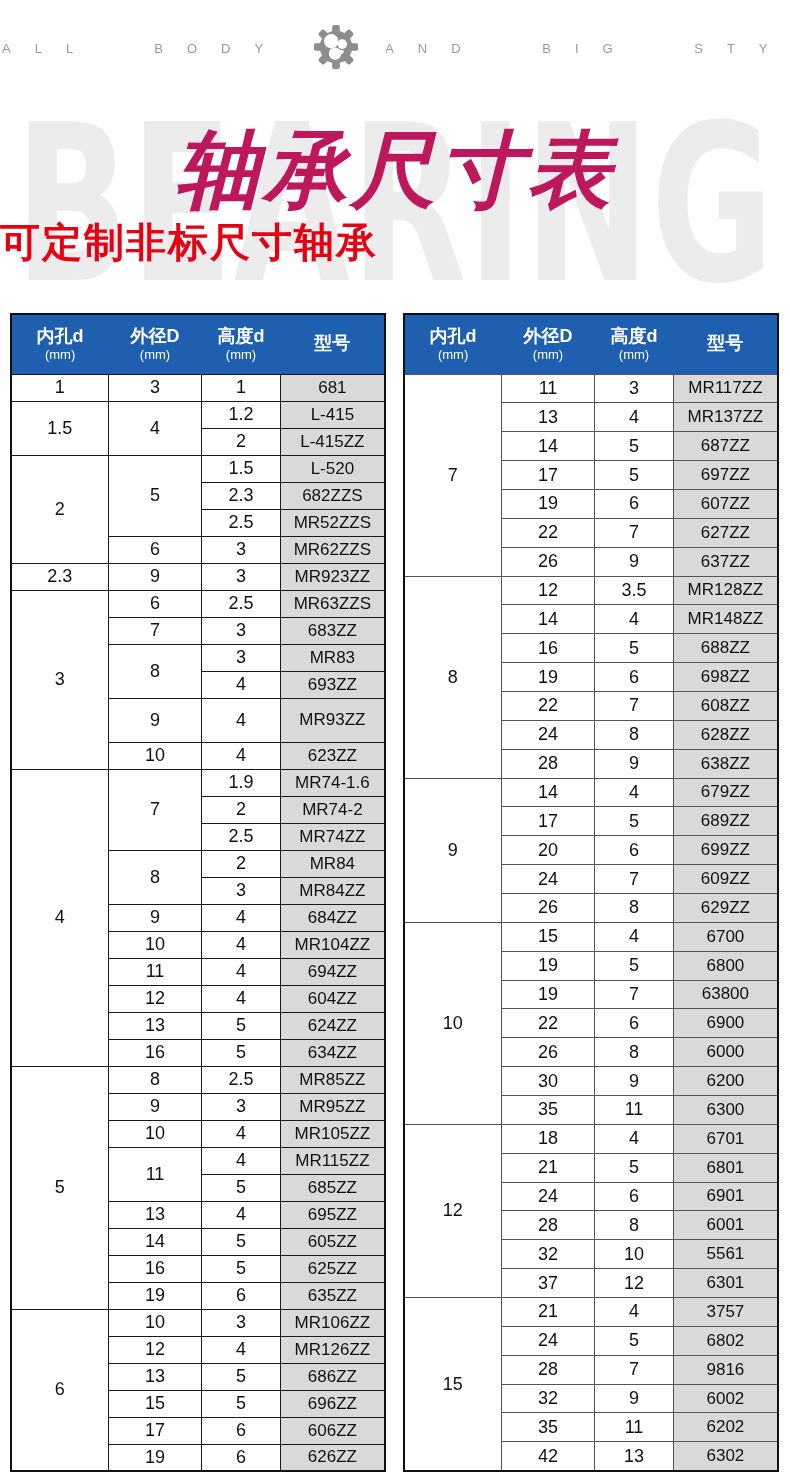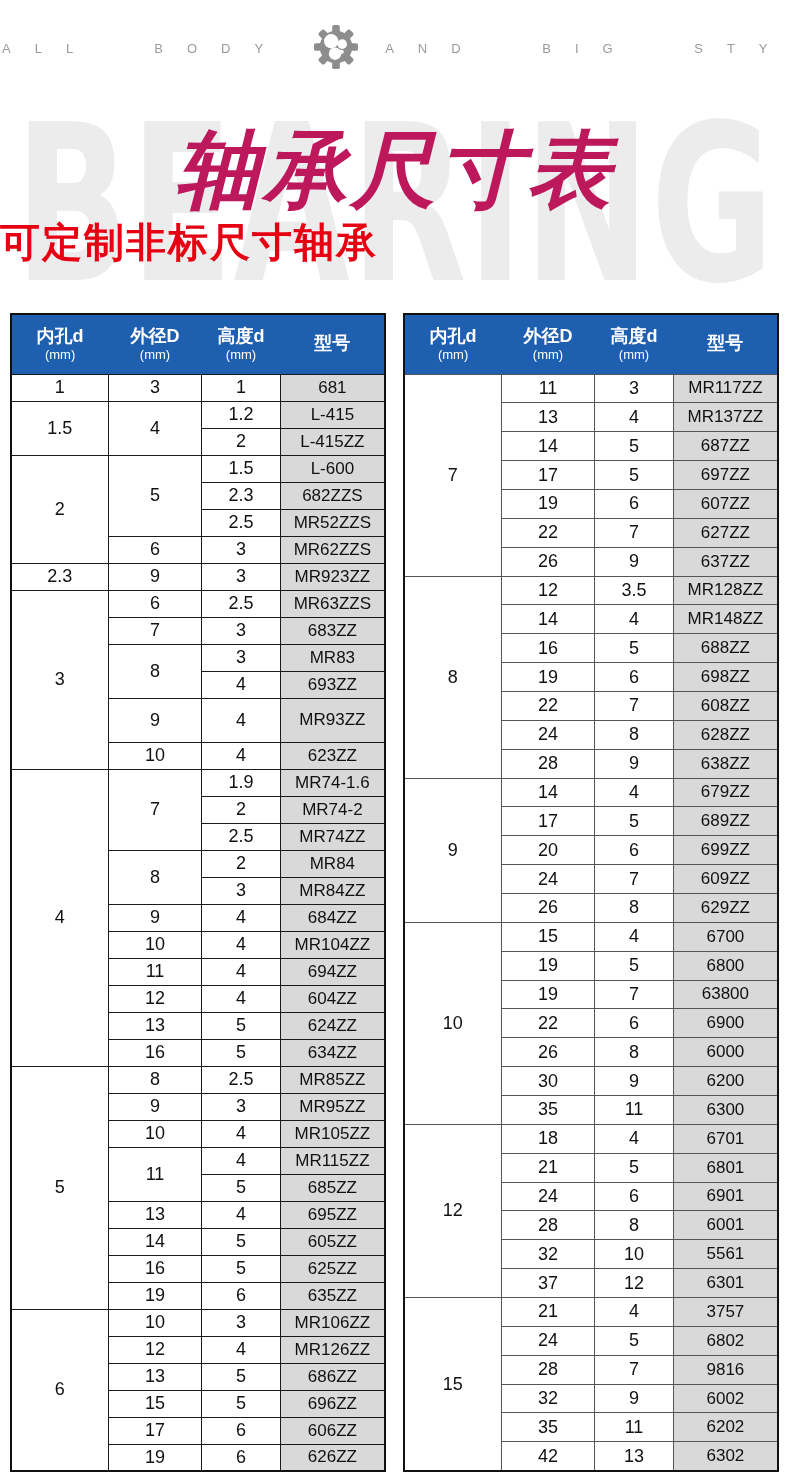--- a/index.html
+++ b/index.html
@@ -185,21 +185,21 @@
           <td class="model">L-415</td>
         </tr>
         <tr>
           <td>2</td>
           <td class="model">L-415ZZ</td>
         </tr>
         <tr>
           <td rowspan="4">2</td>
           <td rowspan="3">5</td>
           <td>1.5</td>
-          <td class="model">L-600</td>
+          <td class="model">L-520</td>
         </tr>
         <tr>
           <td>2.3</td>
           <td class="model">682ZZS</td>
         </tr>
         <tr>
           <td>2.5</td>
           <td class="model">MR52ZZS</td>
         </tr>
         <tr>

